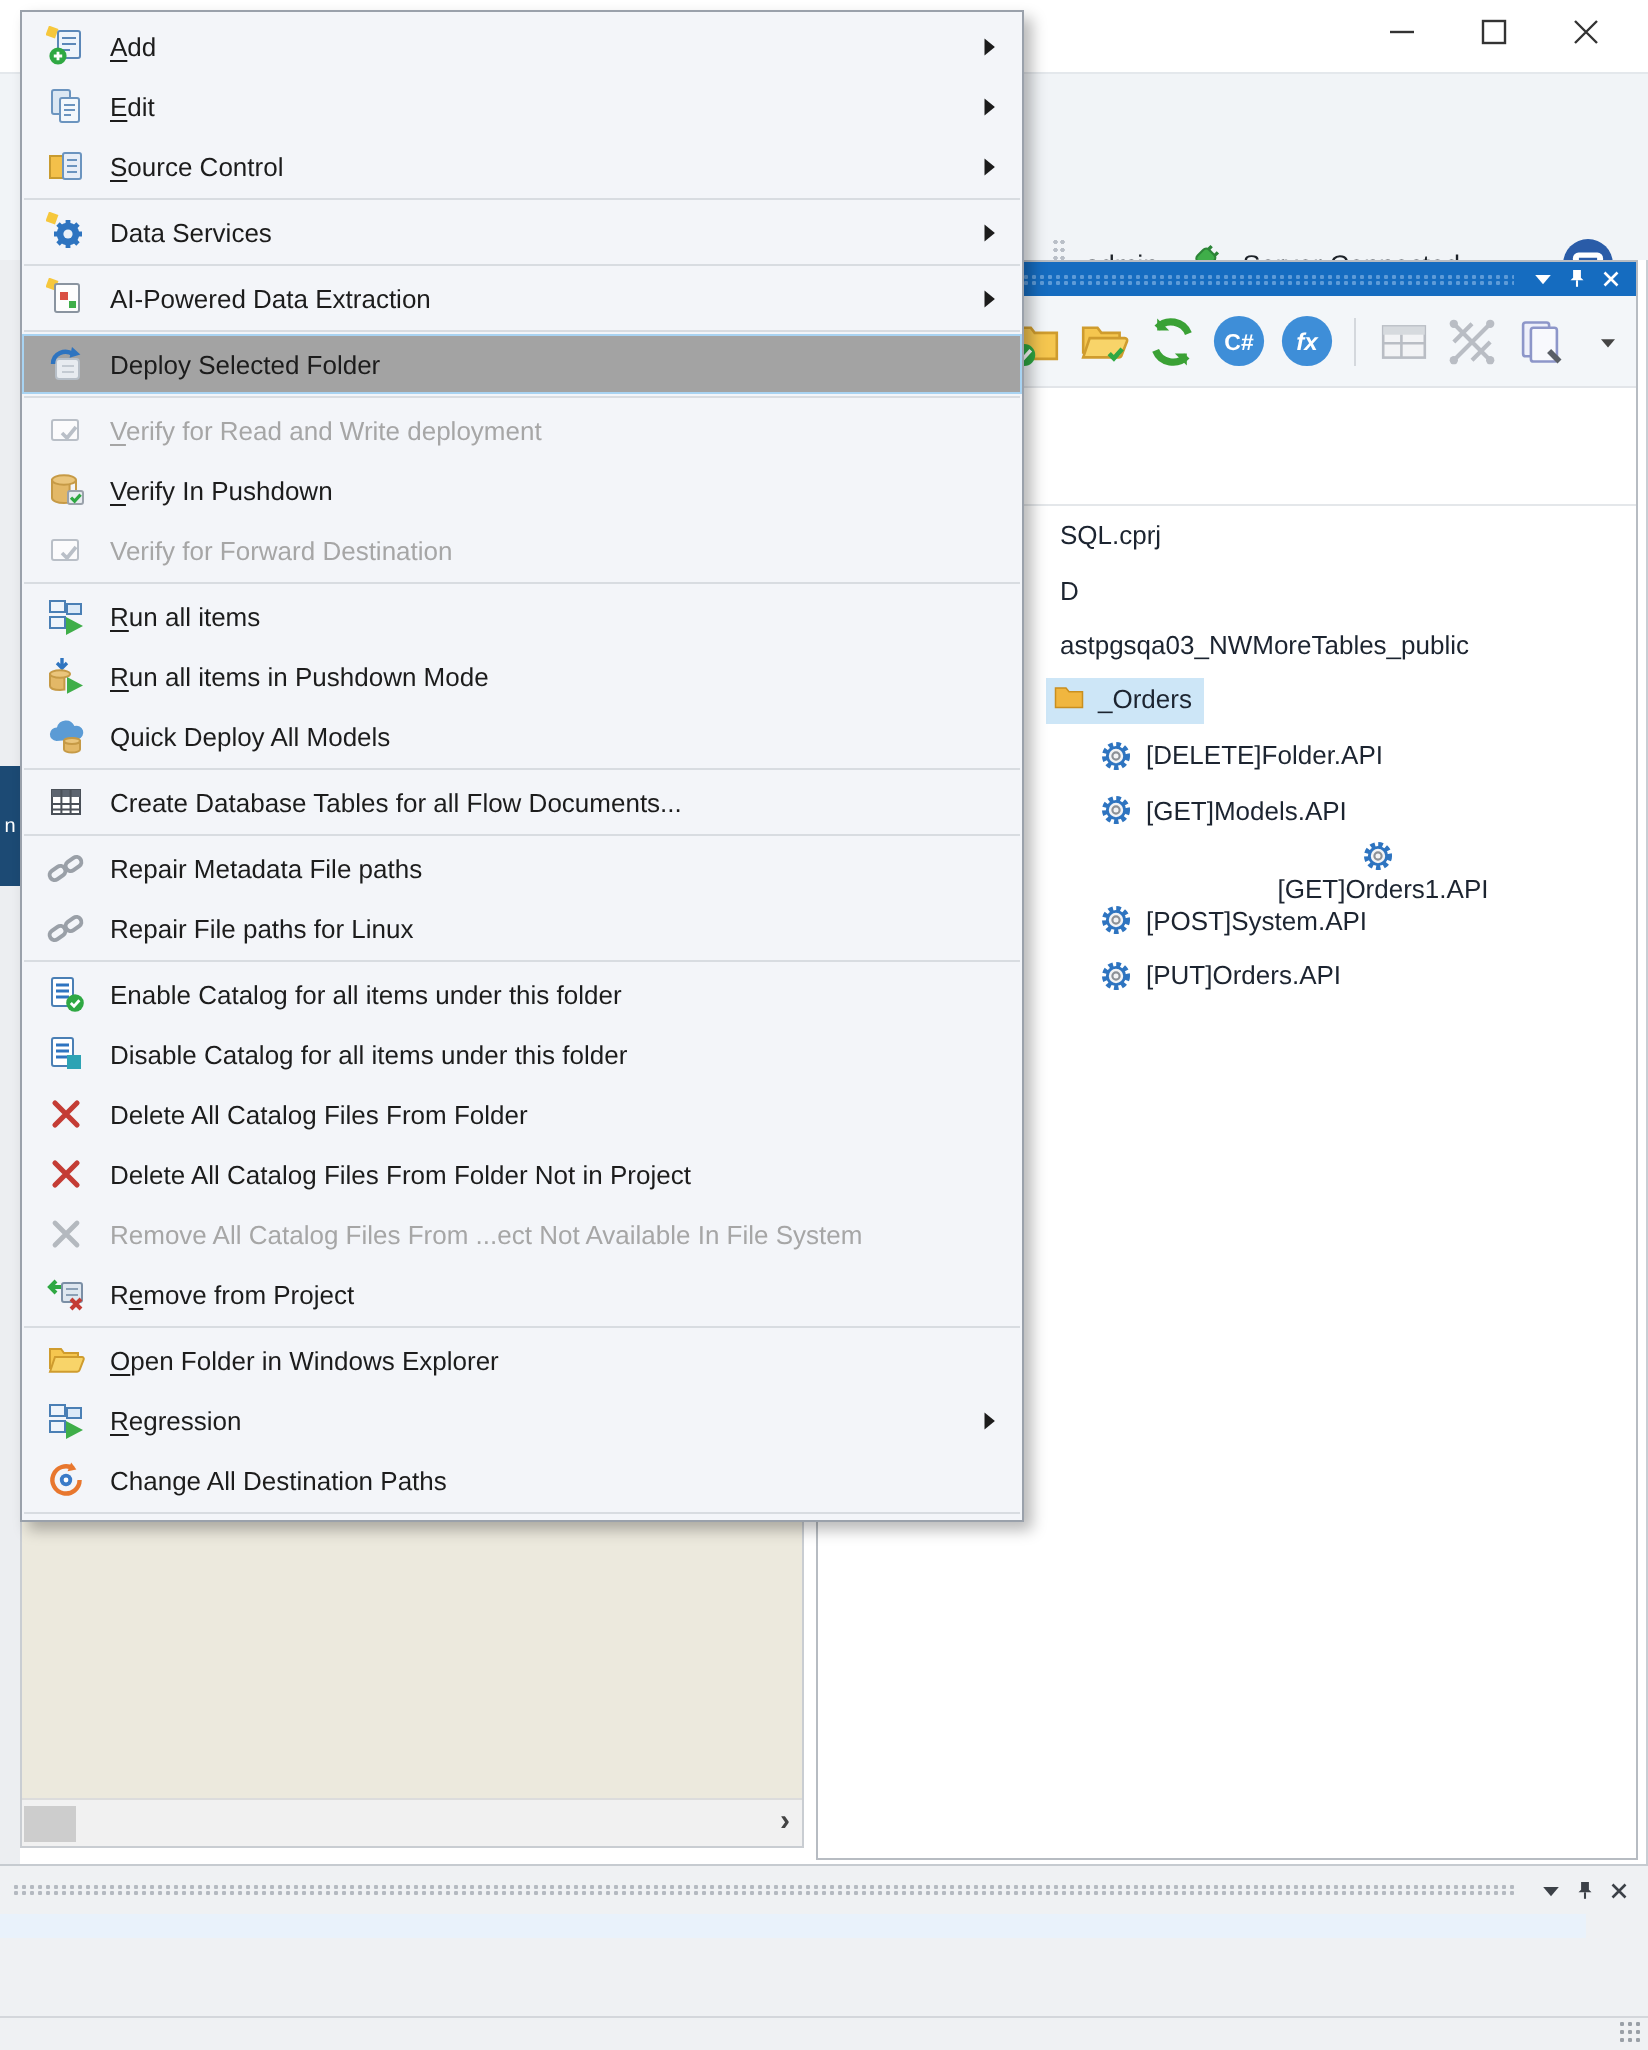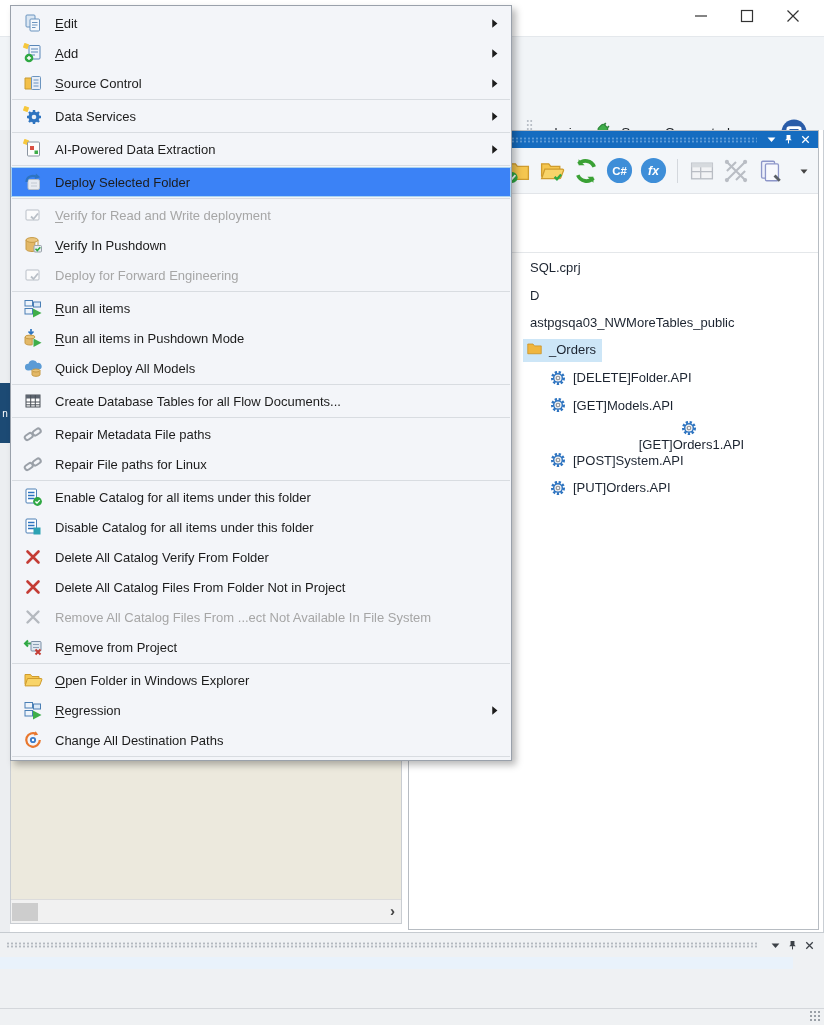--- a/index.html
+++ b/index.html
@@ -50,21 +50,21 @@
   .bd-grip { flex:1; height:6px; margin-right:10px; background-image:radial-gradient(circle,#b4b9c0 1px,transparent 1.2px); background-size:4px 3px; }
   .bd-strip { position:absolute; left:0; top:24px; width:793px; height:12px; background:#e9f2fb; }
   .bd-div { position:absolute; left:0; top:75px; width:100%; height:1px; background:#d4d7db; }
   .rgrip { position:absolute; right:3px; bottom:3px; width:12px; height:12px;
            background-image:radial-gradient(circle,#9aa0a7 1px,transparent 1.2px); background-size:4px 4px; }
 
   
   .cmenu { position:absolute; left:10px; top:5px; width:502px; background:#f3f5f9; border:1px solid #9aa1ab;
            box-shadow:4px 4px 7px rgba(0,0,0,0.28); padding:2px 0; z-index:50; }
   .mrow { height:30px; display:flex; align-items:center; font-size:13px; color:#1c1c1c; position:relative; cursor:default; }
-  .mrow.sel { background:#3b82f6; box-shadow:inset 0 0 0 1px #a8d3f2; }
+  .mrow.sel { background:#a3a3a3; box-shadow:inset 0 0 0 1px #a8d3f2; }
   .mrow.dis { color:#a6a6a6; }
   .mico { width:44px; flex:0 0 44px; display:flex; align-items:center; justify-content:center; }
   .mlabel { flex:1; } .mlabel u { text-underline-offset:2px; }
   .marrow { width:22px; flex:0 0 22px; display:flex; align-items:center; justify-content:flex-start; }
   .msep { height:1px; background:#d8dce1; margin:1px 1px; }
 </style>
 </head>
 <body>
 
 <div id="stage">
@@ -297,43 +297,43 @@
     </div>
     <div class="bd-strip"></div>
     <div class="bd-div"></div>
     <div class="rgrip"></div>
   </div>
 
   <div class="cmenu" id="context-menu">
       <div class="mrow">
         <span class="mico">
           <svg width="20" height="20" viewBox="0 0 20 20">
-            <rect x="3" y="2" width="9" height="12" rx="1" fill="#dbe7f3" stroke="#6b94bf"></rect>
-            <rect x="7" y="6" width="9.5" height="12" rx="1" fill="#f4f8fc" stroke="#6b94bf"></rect>
-            <path d="M9 9.5h5.5M9 12h5.5M9 14.5h3.5" stroke="#6b94bf"></path>
-          </svg>
-        </span>
-        <span class="mlabel"><u>E</u>dit</span>
-        <span class="marrow">
-          <svg width="13" height="13" viewBox="0 0 20 20">
-            <path d="M5 3.5l8 6.5-8 6.5z" fill="#1c1c1c"></path>
-          </svg>
-        </span>
-      </div>
-      <div class="mrow">
-        <span class="mico">
-          <svg width="20" height="20" viewBox="0 0 20 20">
             <rect x="0.5" y="0.5" width="5" height="5" fill="#f6c73c" transform="rotate(20 3 3)"></rect>
             <rect x="6" y="2.5" width="11" height="13.5" rx="1" fill="#eef4fb" stroke="#5b87b8"></rect>
             <path d="M8 6h7M8 9h7M8 12h4" stroke="#5b87b8"></path>
             <circle cx="6" cy="15" r="4.3" fill="#2fa843"></circle>
             <path d="M3.9 15h4.2M6 12.9v4.2" stroke="#fff" stroke-width="1.4"></path>
           </svg>
         </span>
         <span class="mlabel"><u>A</u>dd</span>
+        <span class="marrow">
+          <svg width="13" height="13" viewBox="0 0 20 20">
+            <path d="M5 3.5l8 6.5-8 6.5z" fill="#1c1c1c"></path>
+          </svg>
+        </span>
+      </div>
+      <div class="mrow">
+        <span class="mico">
+          <svg width="20" height="20" viewBox="0 0 20 20">
+            <rect x="3" y="2" width="9" height="12" rx="1" fill="#dbe7f3" stroke="#6b94bf"></rect>
+            <rect x="7" y="6" width="9.5" height="12" rx="1" fill="#f4f8fc" stroke="#6b94bf"></rect>
+            <path d="M9 9.5h5.5M9 12h5.5M9 14.5h3.5" stroke="#6b94bf"></path>
+          </svg>
+        </span>
+        <span class="mlabel"><u>E</u>dit</span>
         <span class="marrow">
           <svg width="13" height="13" viewBox="0 0 20 20">
             <path d="M5 3.5l8 6.5-8 6.5z" fill="#1c1c1c"></path>
           </svg>
         </span>
       </div>
       <div class="mrow">
         <span class="mico">
           <svg width="20" height="20" viewBox="0 0 20 20">
             <path d="M2 5h6l1.5 2H10v9H2z" fill="#f3c04a" stroke="#c89b30"></path>
@@ -421,21 +421,21 @@
         <span class="mlabel"><u>V</u>erify In Pushdown</span>
         <span class="marrow"></span>
       </div>
       <div class="mrow dis">
         <span class="mico">
           <svg width="20" height="20" viewBox="0 0 20 20">
             <rect x="3" y="5" width="13" height="10" rx="1" fill="#fbfbfc" stroke="#b9bfc7"></rect>
             <path d="M8 11.5l2.5 2.5 4.5-5.5" stroke="#b9bfc7" stroke-width="1.8" fill="none"></path>
           </svg>
         </span>
-        <span class="mlabel">Deploy for Forward Engineering</span>
+        <span class="mlabel">Verify for Forward Destination</span>
         <span class="marrow"></span>
       </div>
       <div class="msep"></div>
       <div class="mrow">
         <span class="mico">
           <svg width="20" height="20" viewBox="0 0 20 20">
             <rect x="2" y="2.5" width="7.5" height="5.5" fill="#eef4fb" stroke="#4a7fb5"></rect>
             <rect x="2" y="10.5" width="7.5" height="5.5" fill="#eef4fb" stroke="#4a7fb5"></rect>
             <rect x="10.5" y="4" width="7" height="5" fill="#dbe9f7" stroke="#4a7fb5"></rect>
             <path d="M10 10.5l8.5 4.5-8.5 4.5z" fill="#3fae49"></path>
@@ -527,21 +527,21 @@
         </span>
         <span class="mlabel">Disable Catalog for all items under this folder</span>
         <span class="marrow"></span>
       </div>
       <div class="mrow">
         <span class="mico">
           <svg width="20" height="20" viewBox="0 0 20 20">
             <path d="M4.5 4.5l11 11M15.5 4.5l-11 11" stroke="#c43c35" stroke-width="2.6" stroke-linecap="round"></path>
           </svg>
         </span>
-        <span class="mlabel">Delete All Catalog Verify From Folder</span>
+        <span class="mlabel">Delete All Catalog Files From Folder</span>
         <span class="marrow"></span>
       </div>
       <div class="mrow">
         <span class="mico">
           <svg width="20" height="20" viewBox="0 0 20 20">
             <path d="M4.5 4.5l11 11M15.5 4.5l-11 11" stroke="#c43c35" stroke-width="2.6" stroke-linecap="round"></path>
           </svg>
         </span>
         <span class="mlabel">Delete All Catalog Files From Folder Not in Project</span>
         <span class="marrow"></span>

